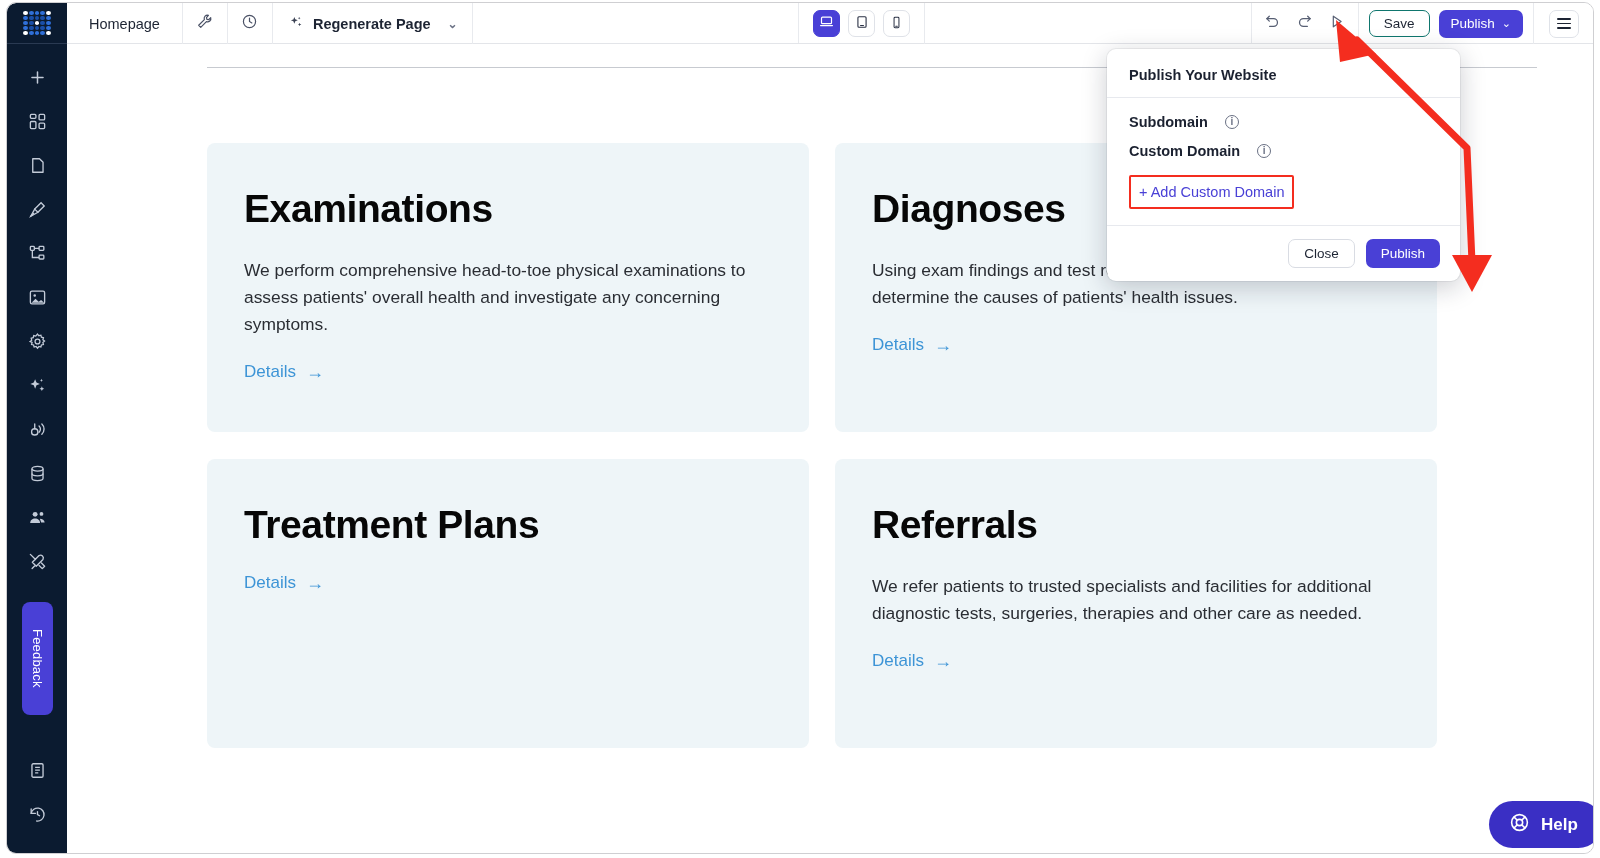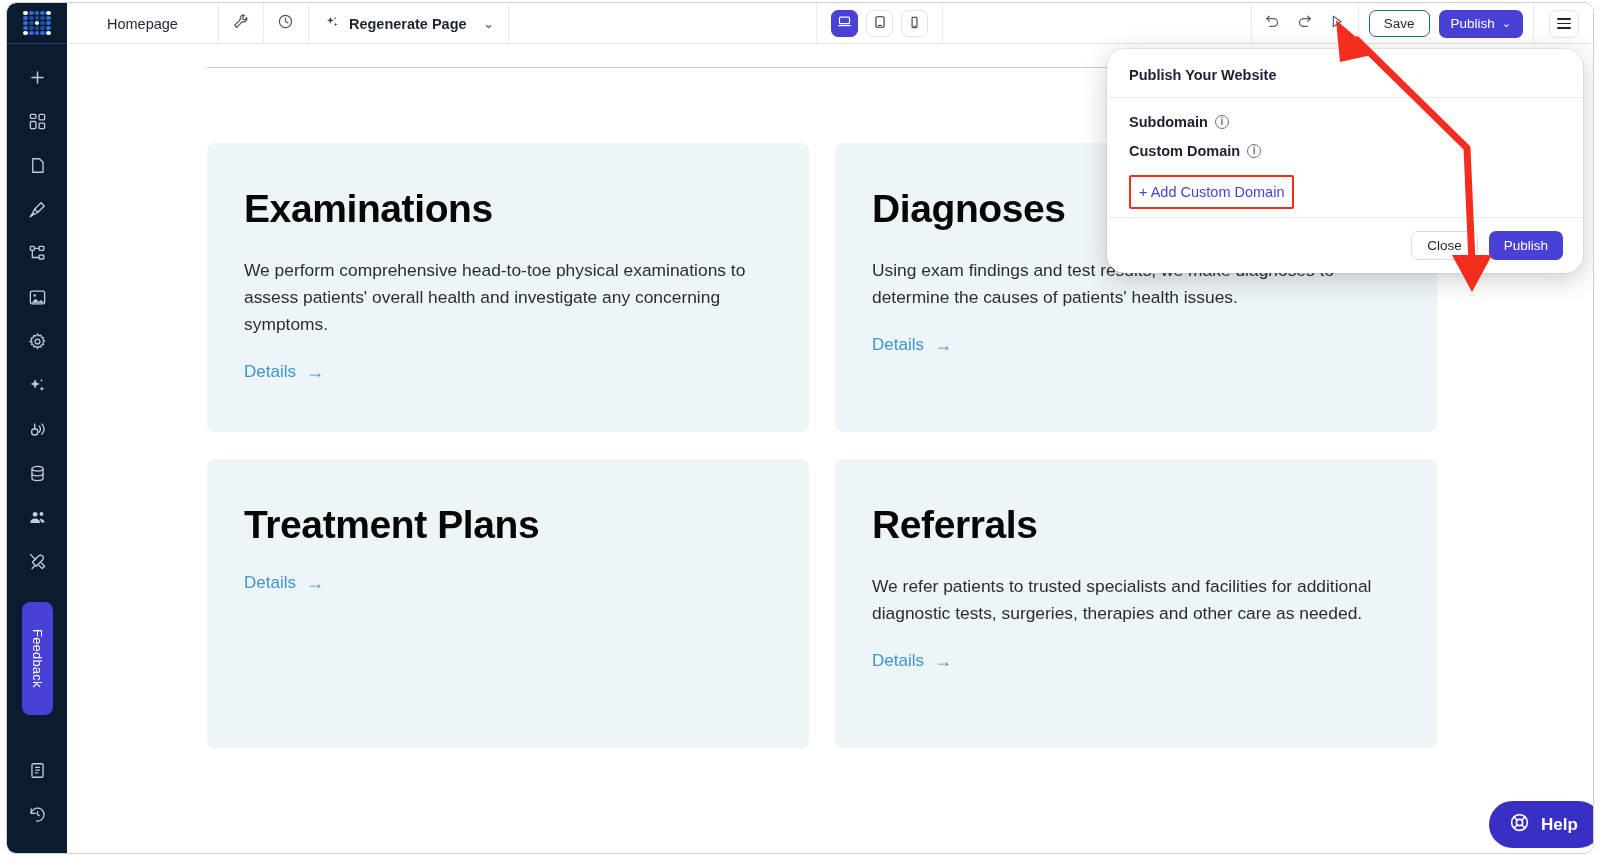--- a/index.html
+++ b/index.html
@@ -107,21 +107,21 @@
     display: flex;
     align-items: stretch;
     z-index: 15;
   }
   .tb-cell {
     display: flex; align-items: center; justify-content: center;
     border-right: 1px solid #e8eaee;
     height: 41px;
   }
   .tb-page-name {
-    padding: 0 40px;
+    padding: 0 22px;
     font-size: 14.5px;
     color: #1d2433;
     cursor: pointer;
   }
   .tb-icon-cell { width: 45px; cursor: pointer; }
   .tb-icon-cell svg { width: 17px; height: 17px; }
   .tb-icon-cell svg * { stroke: #4b5266; }
 
   .tb-regen {
     padding: 0 14px 0 16px;
@@ -255,40 +255,40 @@
     align-items: center;
     gap: 10px;
     cursor: pointer;
   }
   .svc-link .arr { font-size: 18px; }
 
   
   .publish-popup {
     position: absolute;
     left: 1100px; top: 46px;
-    width: 476px;
+    width: 353px;
     background: #ffffff;
-    border-radius: 18px;
+    border-radius: 9px;
     box-shadow: 0 6px 26px rgba(20,24,40,.22), 0 0 0 1px rgba(20,24,40,.06);
     z-index: 40;
     padding: 0;
   }
   .pp-title {
     font-size: 14.5px;
     font-weight: bold;
     color: #1b2130;
     padding: 18px 22px 14px 22px;
     border-bottom: 1px solid #e7e9ee;
   }
   .pp-body { padding: 16px 22px 8px 22px; }
   .pp-label {
     font-size: 14.5px;
     font-weight: bold;
     color: #1b2130;
-    display: flex; align-items: center; gap: 7px;
+    display: flex; align-items: center; gap: 17px;
     margin-bottom: 13px;
   }
   .info-dot {
     width: 14px; height: 14px;
     border: 1.3px solid #6a7184;
     border-radius: 50%;
     color: #6a7184;
     font-size: 10px;
     font-weight: bold;
     display: inline-flex; align-items: center; justify-content: center;
@@ -300,20 +300,21 @@
     color: #1b2130;
     display: flex; align-items: center; gap: 7px;
     margin-bottom: 19px;
     cursor: pointer;
   }
   .pp-url .ext svg { width: 13px; height: 13px; display:block; }
   .pp-url .ext svg * { stroke: #4940d6; }
   .pp-custom-wrap {
     display: inline-block;
     margin-top: 3px;
+    margin-bottom: 8px;
   }
   .pp-add-link {
     display: inline-block;
     font-size: 14.5px;
     color: #4940d6;
     padding: 7px 8px;
     border: 2.5px solid #f42d1f;
     border-radius: 2px;
     cursor: pointer;
   }

